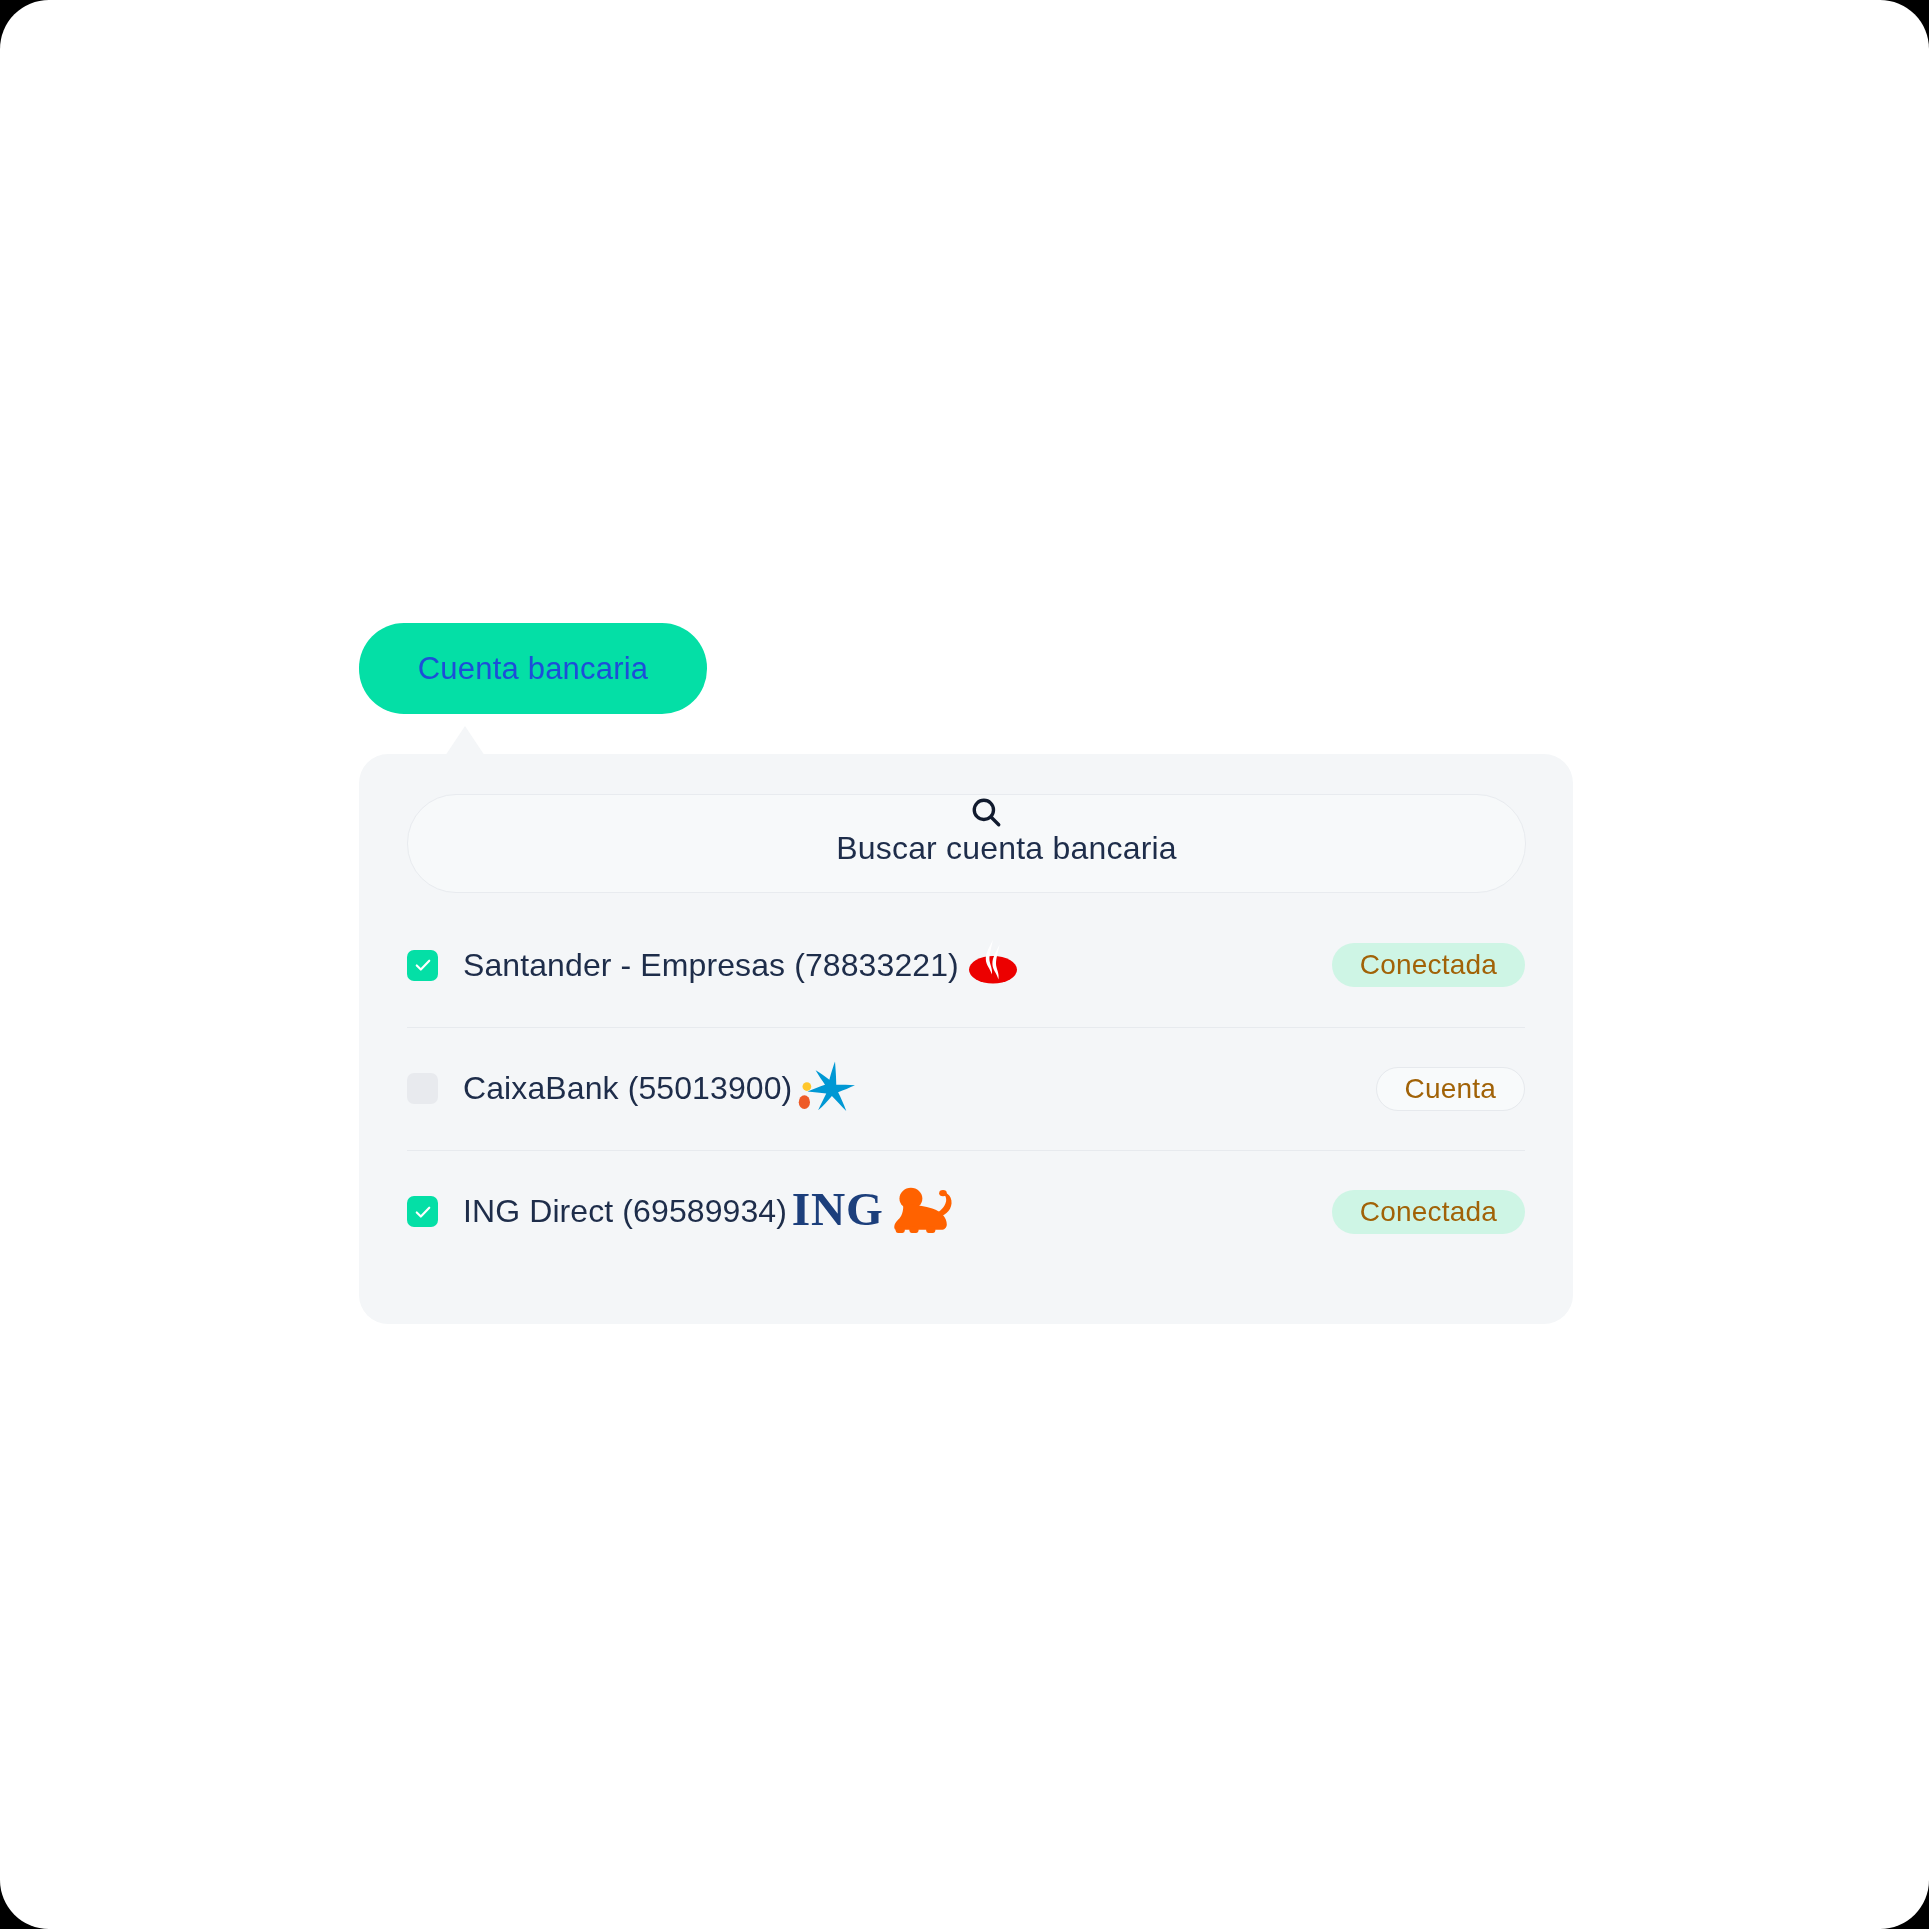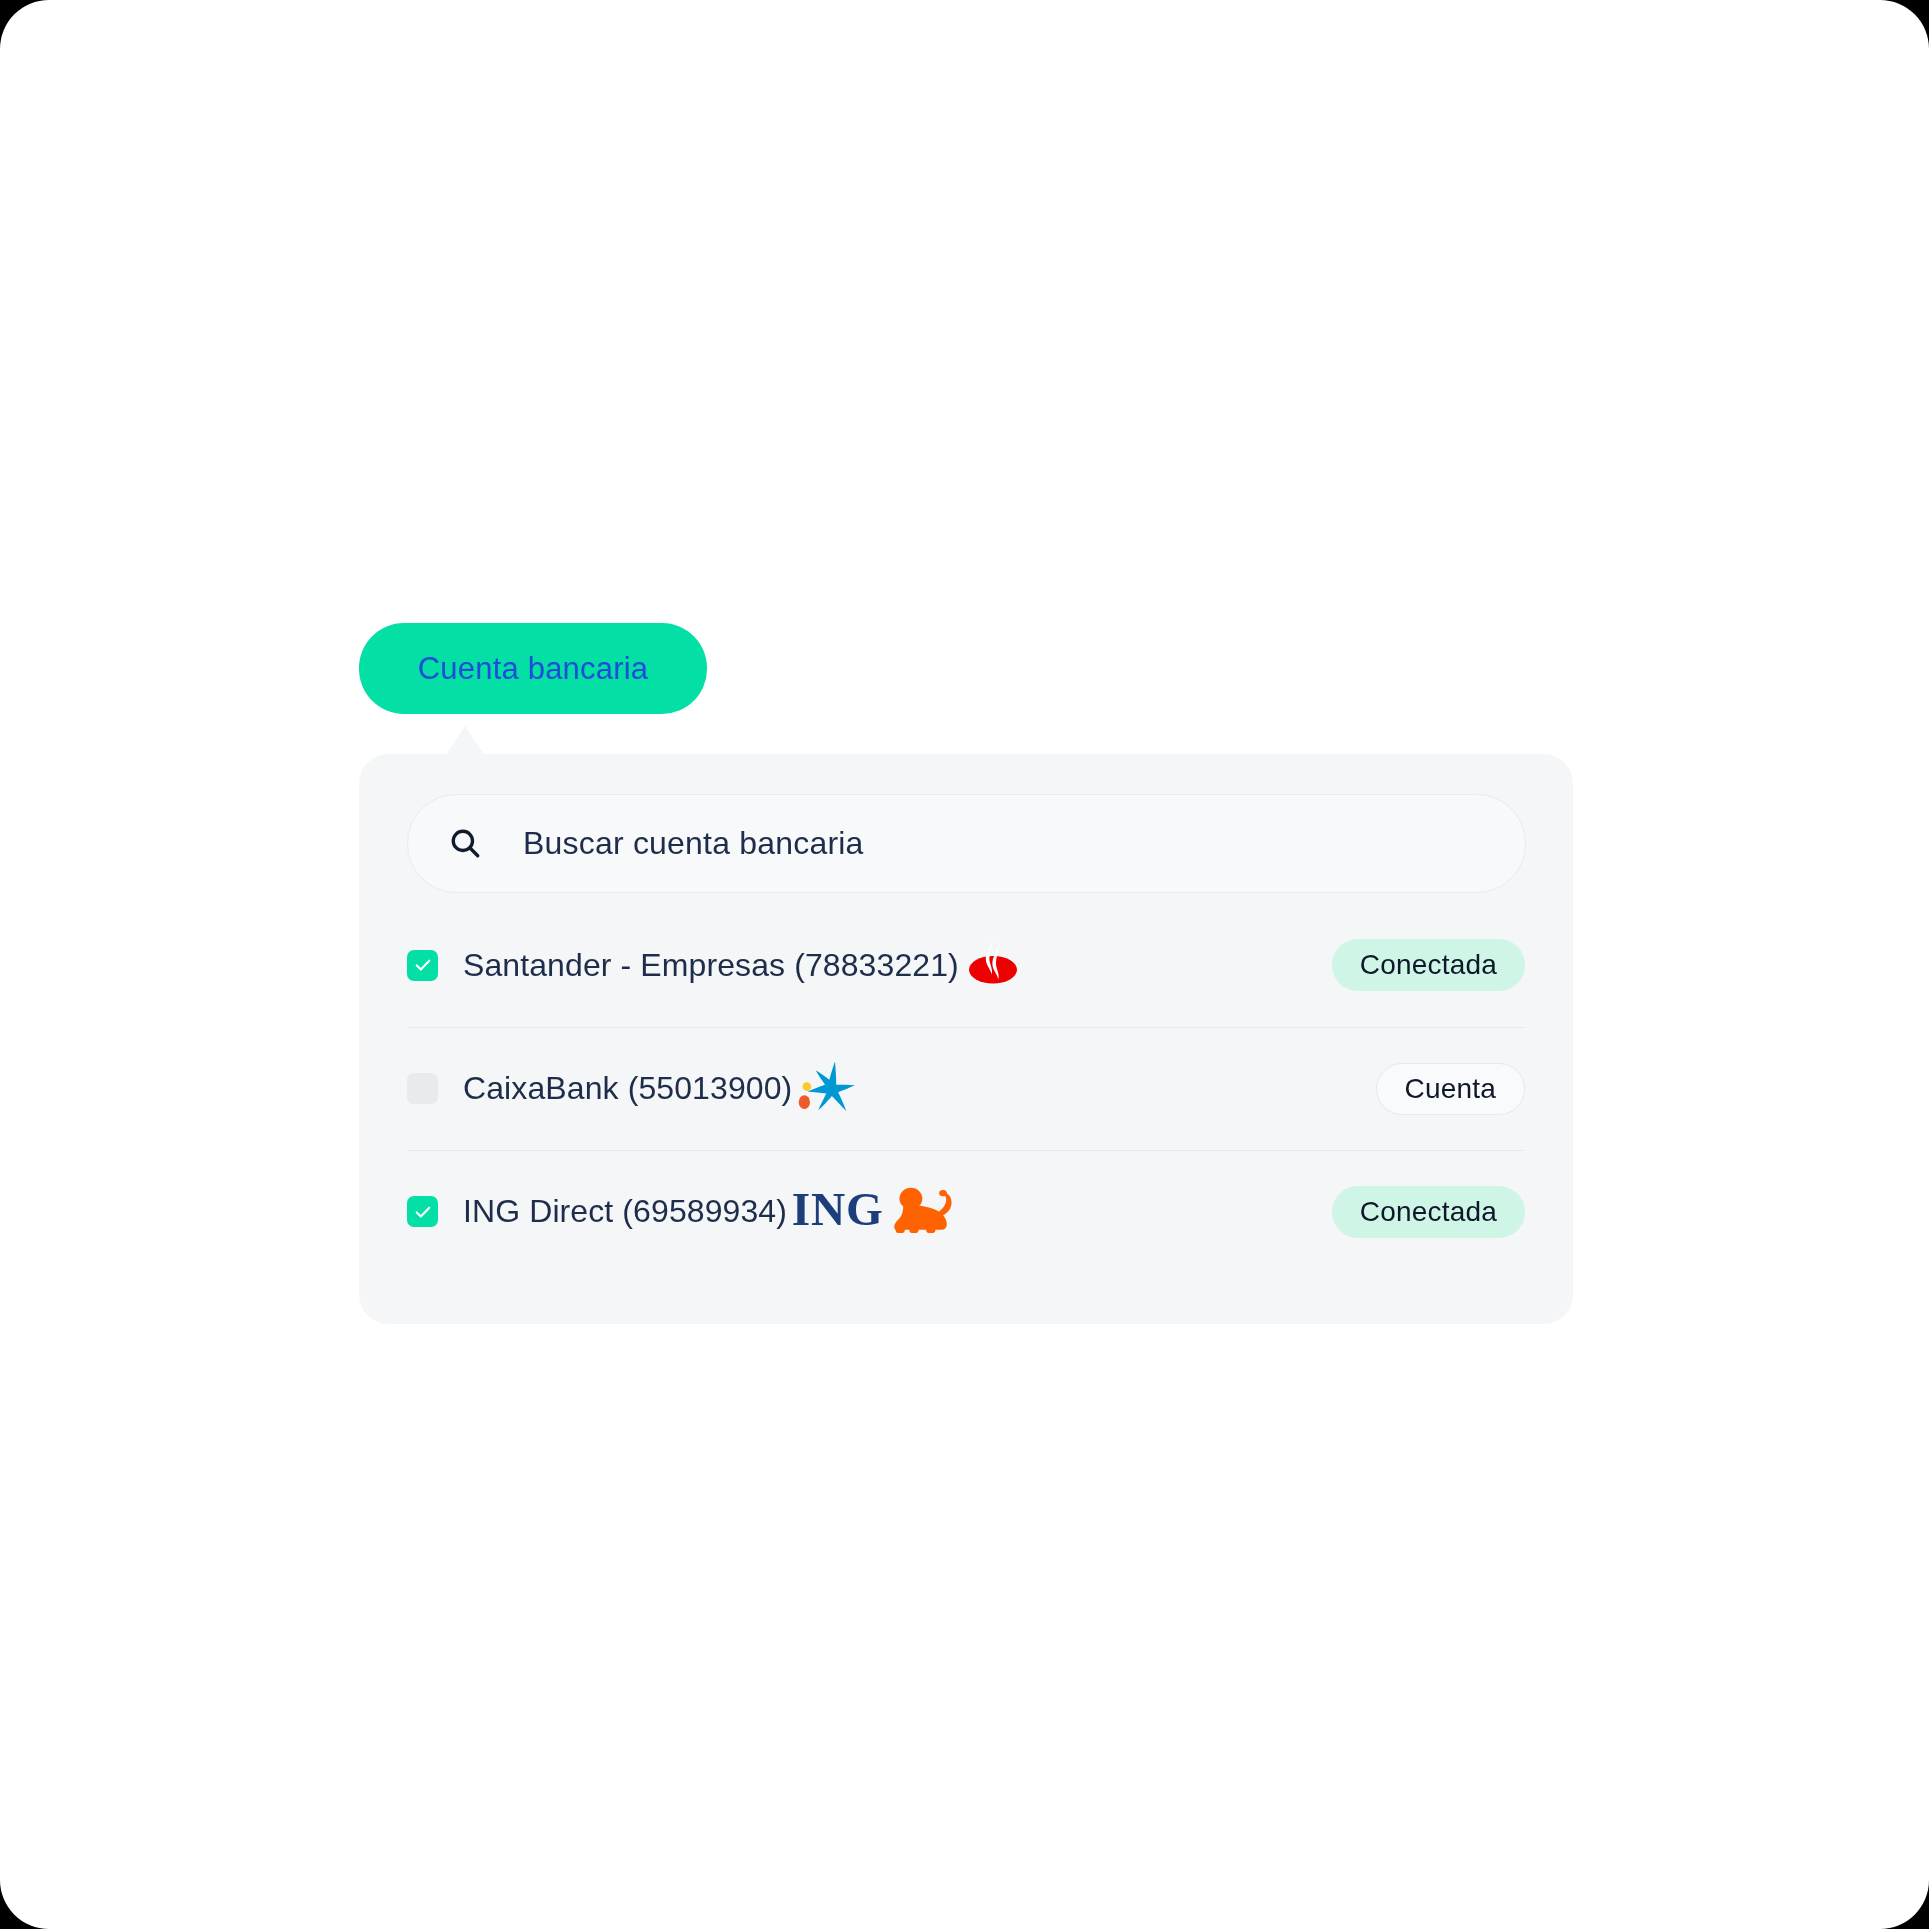--- a/index.html
+++ b/index.html
@@ -72,20 +72,21 @@
     position: relative;
     width: 1119px;
     height: 99px;
     border: 1.5px solid #E8EBEF;
     border-radius: 49px;
     background: #F7F9FA;
     box-sizing: border-box;
     display: flex;
     align-items: center;
     padding-left: 40px;
+    flex-direction: column;
   }
   .search-icon {
     width: 35px;
     height: 35px;
     flex: 0 0 auto;
     display: block;
   }
   .search-placeholder {
     margin-left: 40px;
     font-size: 32px;
@@ -139,25 +140,25 @@
   }
 
   .spacer { flex: 1 1 auto; }
 
   
   .badge {
     flex: 0 0 auto;
     display: flex;
     align-items: center;
     justify-content: center;
-    height: 52px;
+    height: 44px;
     border-radius: 30px;
     font-size: 28px;
     letter-spacing: 0.2px;
-    color: #0f172a;
+    color: #a16207;
     white-space: nowrap;
     box-sizing: border-box;
     padding: 8px 28px;
   }
   .badge.connected { background: #CEF5E5; }
   .badge.manual {
     background: #F8FAFB;
     border: 1.5px solid #E6E9ED;
   }
 </style>

